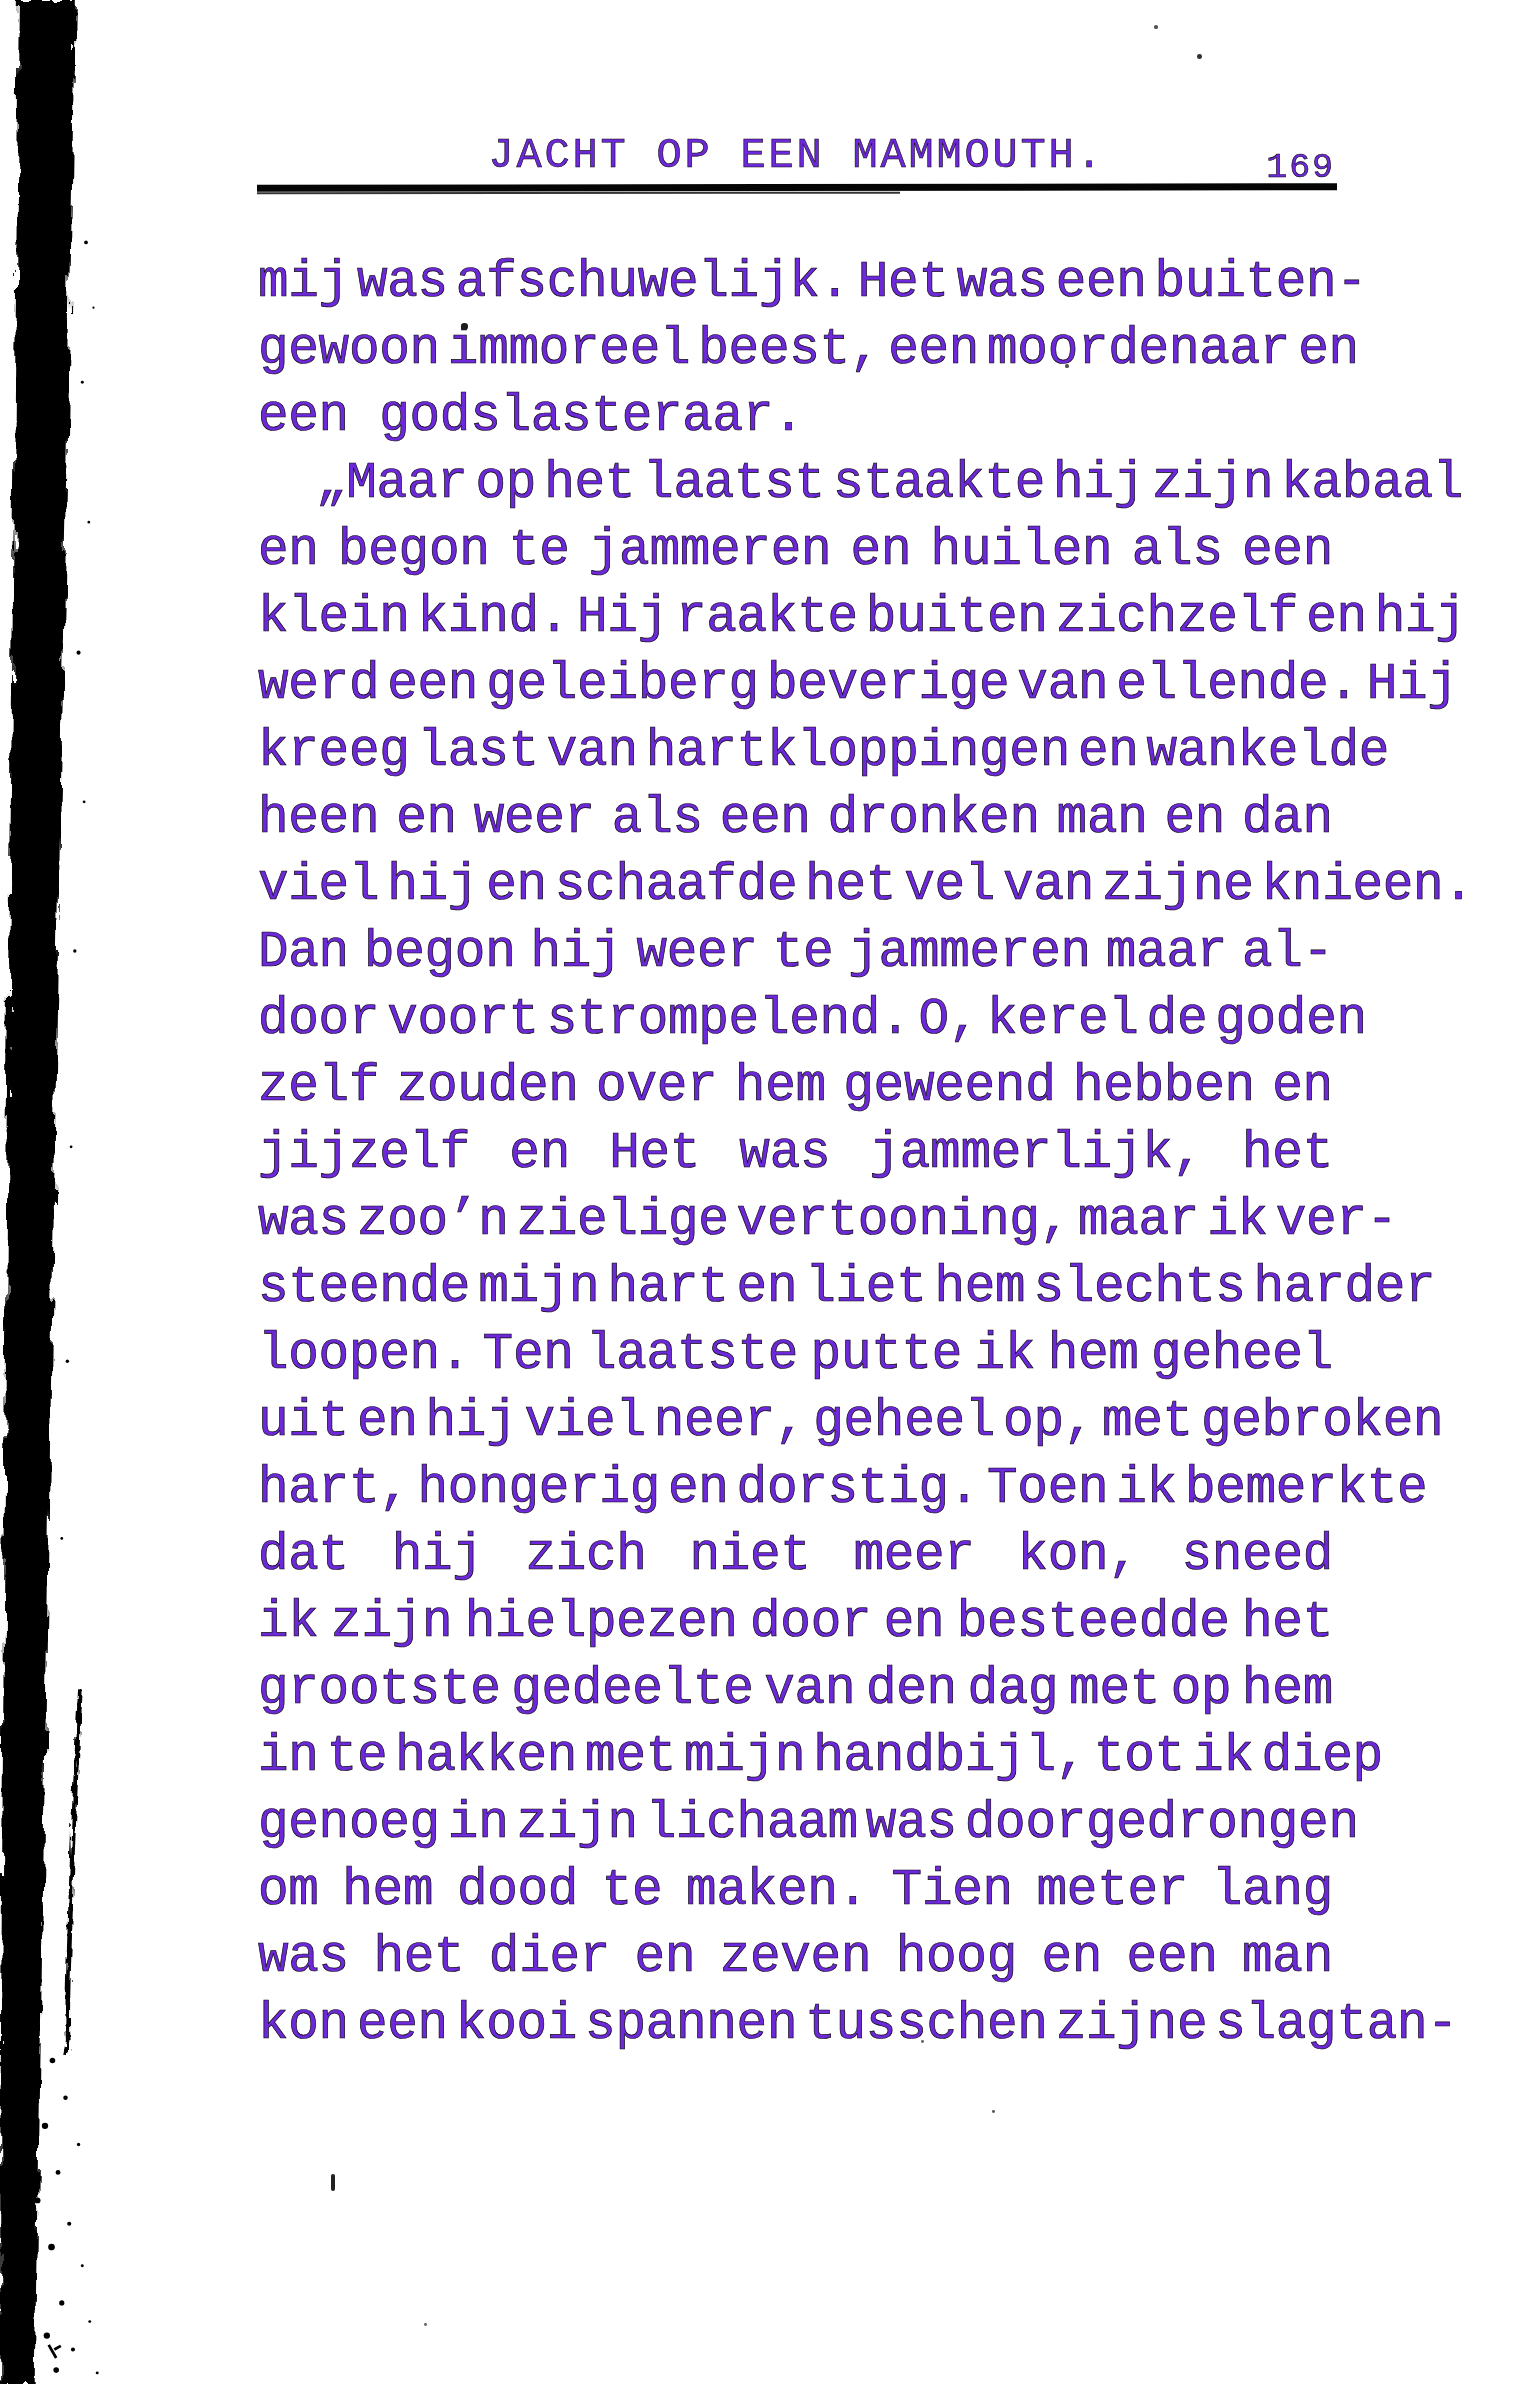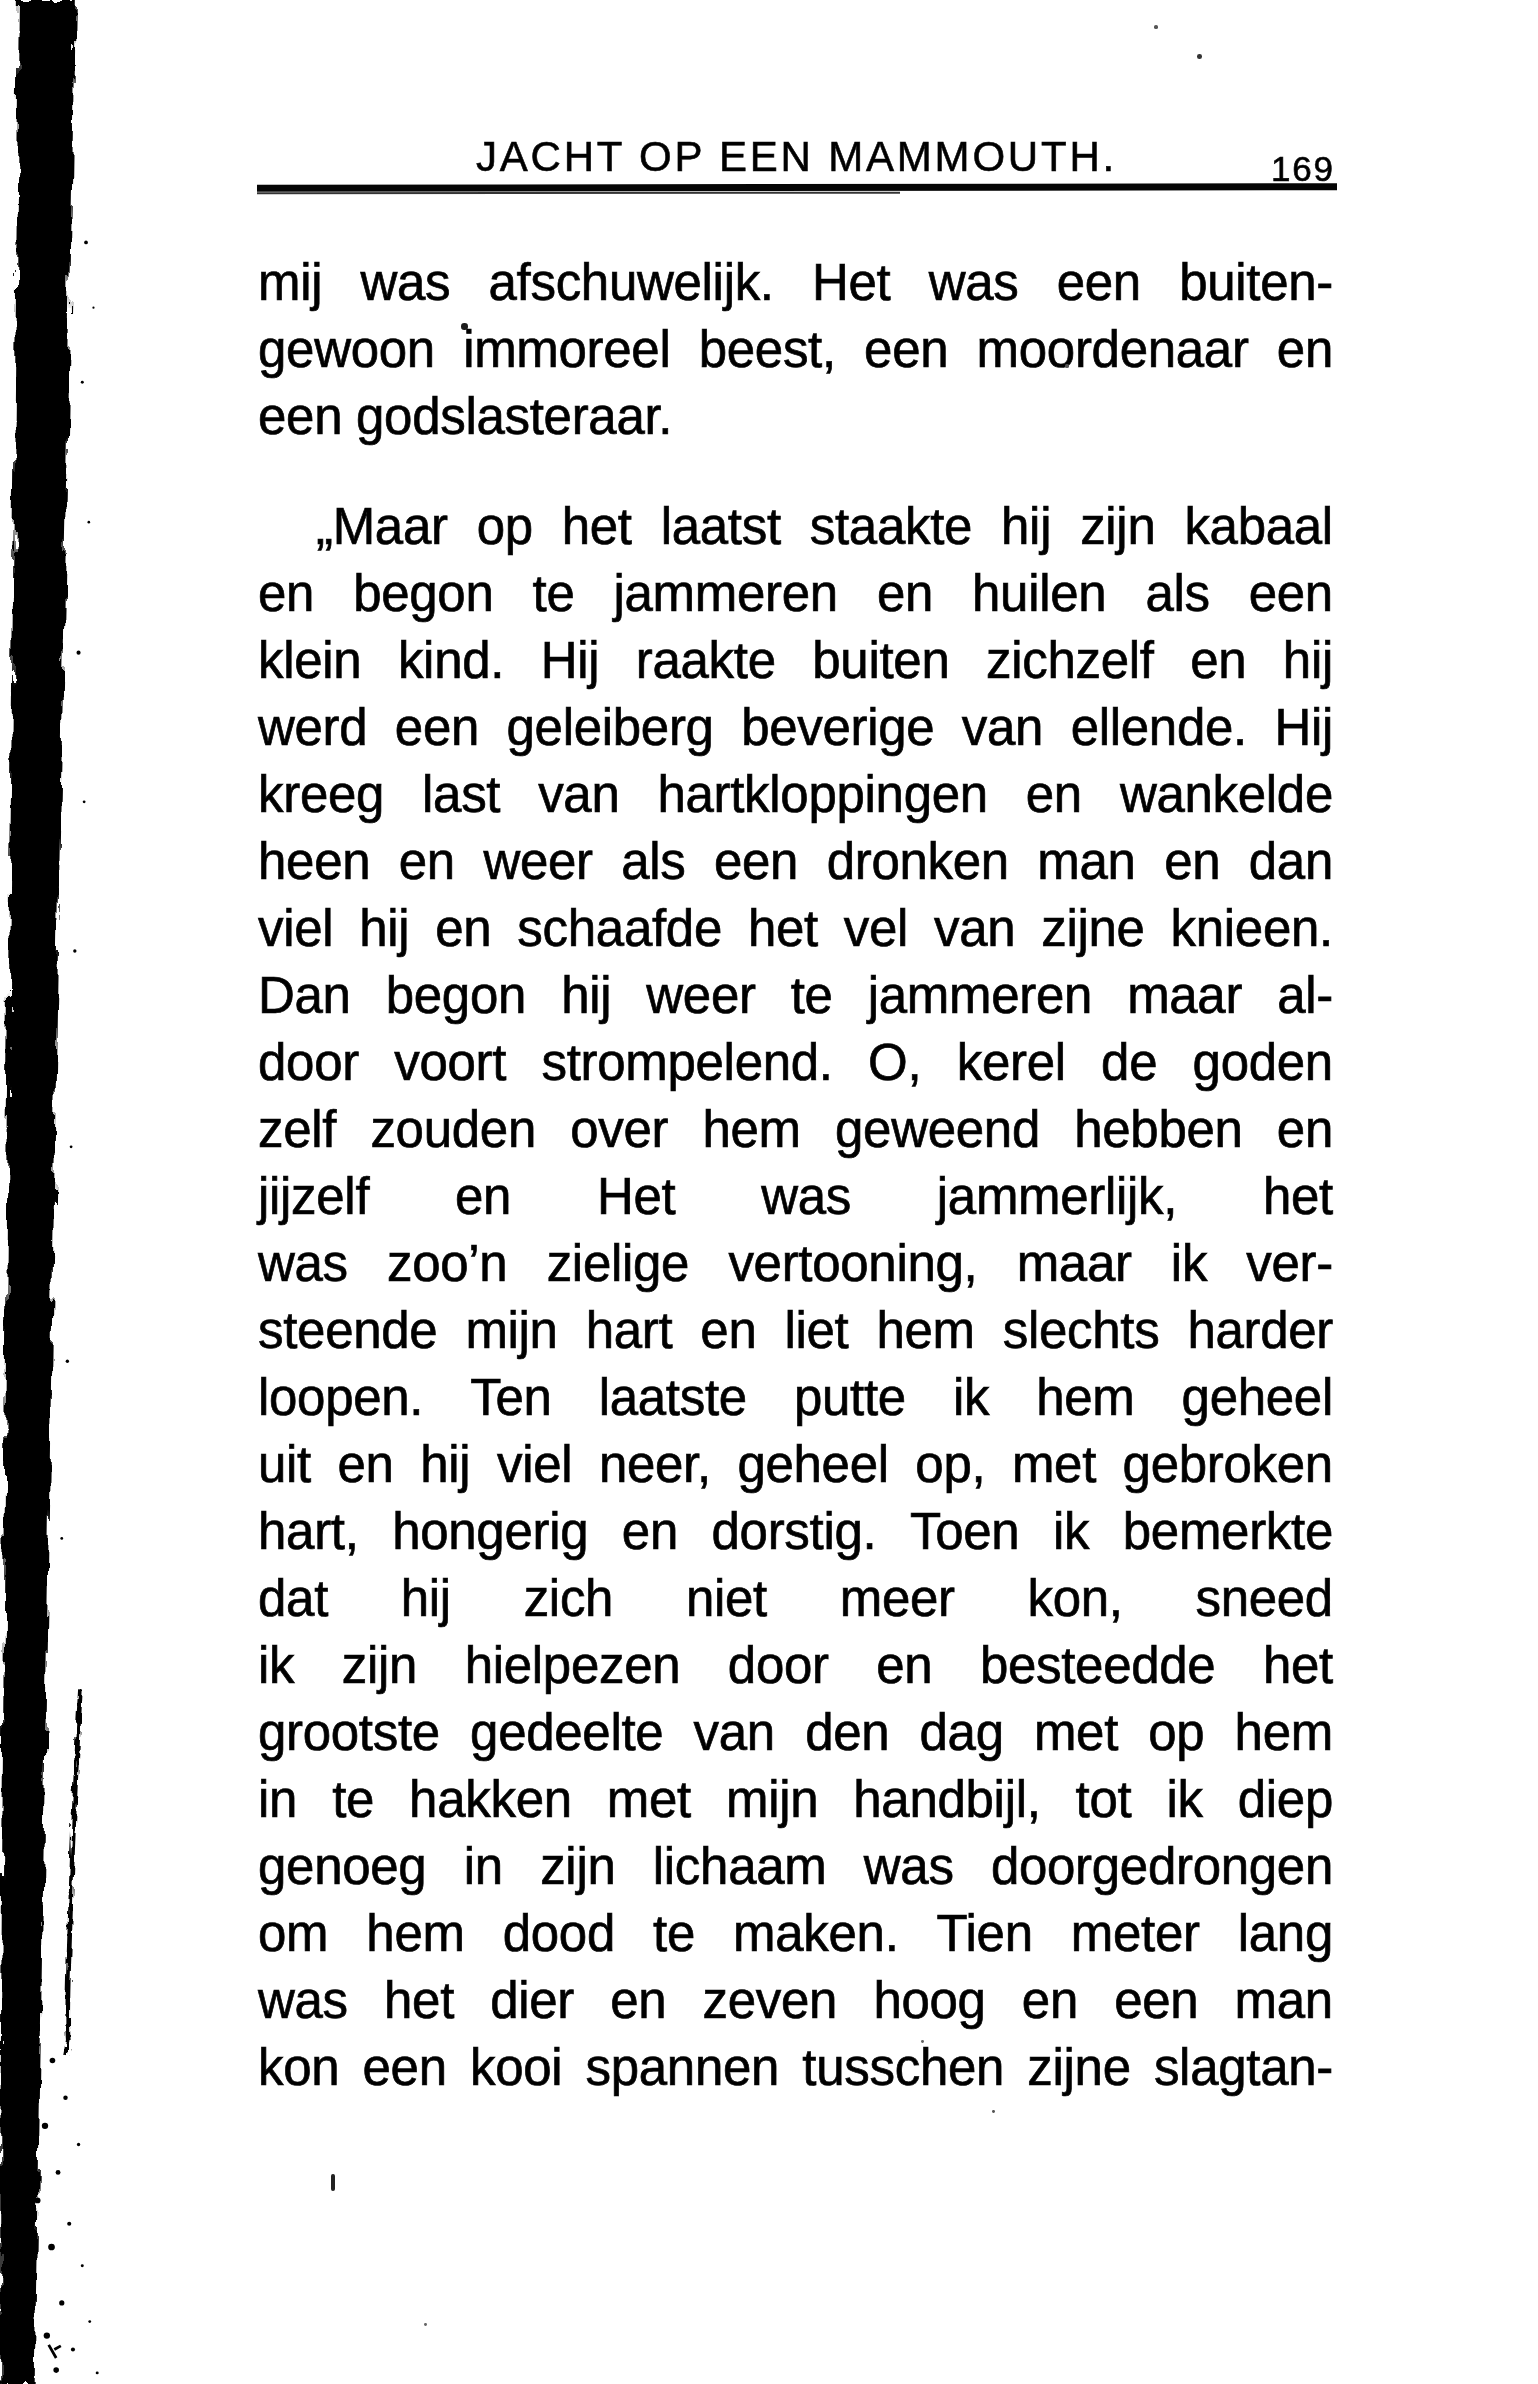--- a/index.html
+++ b/index.html
@@ -1,22 +1,22 @@
 <!DOCTYPE html>
 <html style="font-size:15px"><head>
 <meta charset="utf-8">
 <style>
   html,body{margin:0;padding:0;background:#e8e8e8;}
   .page{
     position:relative;
     width:1538px;height:2385px;
     background:#ffffff;
     overflow:hidden;
-    font-family:Liberation Sans, sans-serif;
-    color:#000000;
+    font-family:Liberation Mono, monospace;
+    color:#6d28d9;
   }
   
   .scan-band{position:absolute;left:0;top:0;width:131px;height:2385px;}
   
   .header{
     position:absolute;left:258px;top:133px;width:1077px;height:50px;
   }
   .header .title{
     position:absolute;left:50%;transform:translateX(-50%);
     top:0;white-space:nowrap;
@@ -39,21 +39,21 @@
   
   .body-text{
     position:absolute;left:258px;top:249px;width:1075px;
     font-size:51px;
     -webkit-text-stroke:0.7px #0a0a0a;
     letter-spacing:-0.3px;
   }
   .line{height:67px;line-height:67px;white-space:nowrap;gap:8px;}
   .line.j{display:flex;justify-content:space-between;}
   .line.nj{display:block;}
-  .line.ind{padding-left:58px;margin-top:43px;}
+  .line.ind{padding-left:58px;}
   
   .speck{position:absolute;background:#1c1c1c;border-radius:50%;}
   .tickmark{position:absolute;background:#222;border-radius:1.9px;}
 </style>
 </head>
 <body>
 
 <div class="page">
 
   <svg class="scan-band" width="131" height="2385" viewBox="0 0 140 2558" aria-hidden="true">

